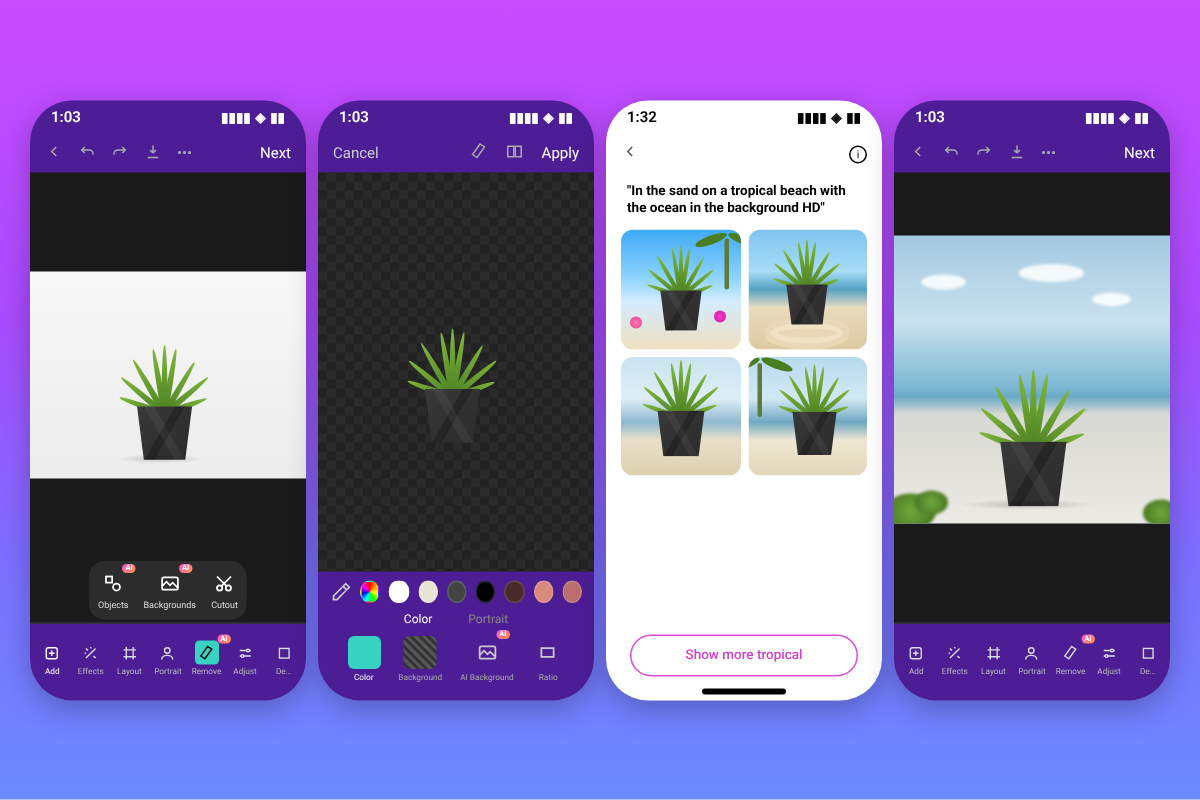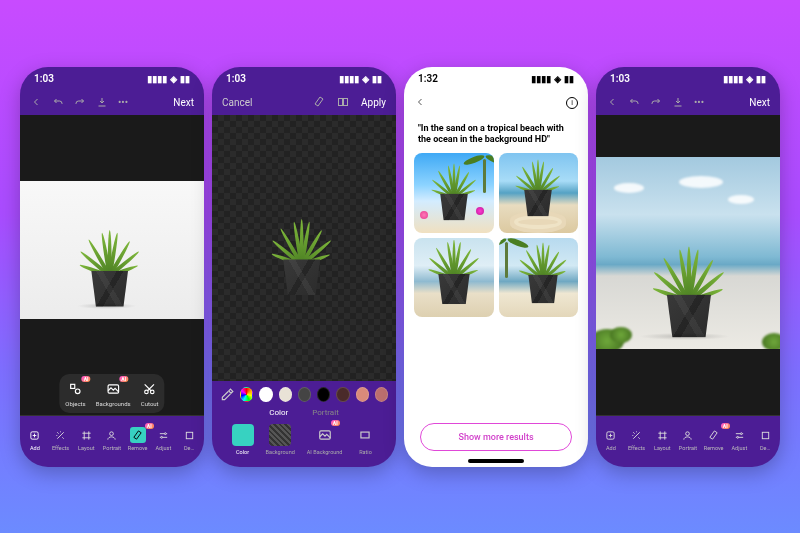--- a/index.html
+++ b/index.html
@@ -634,21 +634,21 @@
               <div class="leaf"></div>
               <div class="leaf"></div>
               <div class="leaf"></div>
             </div>
           <div class="pot"></div>
         </div>
       </div>
     </div>
     <div style="flex:1"></div>
     <div class="show-more">
-        <span>Show more results</span>
+        <span>Show more tropical</span>
       </div>
     <div class="home-bar"></div>
   </div>
 </div>
 
 <div class="phone dark">
   <div class="status-bar">
     <span>1:03</span>
     <div class="status-icons">
       <span>▮▮▮▮</span>

